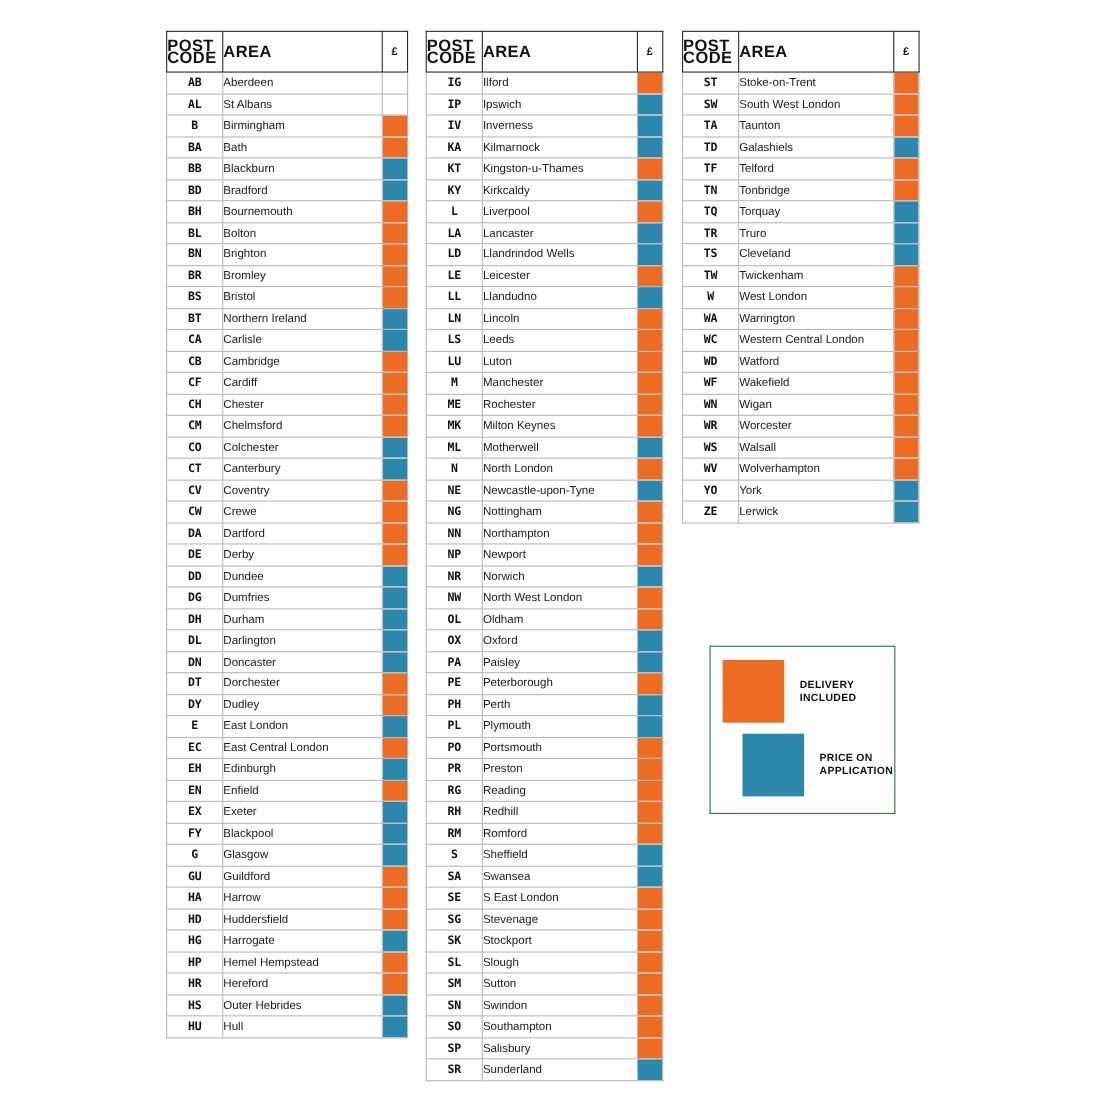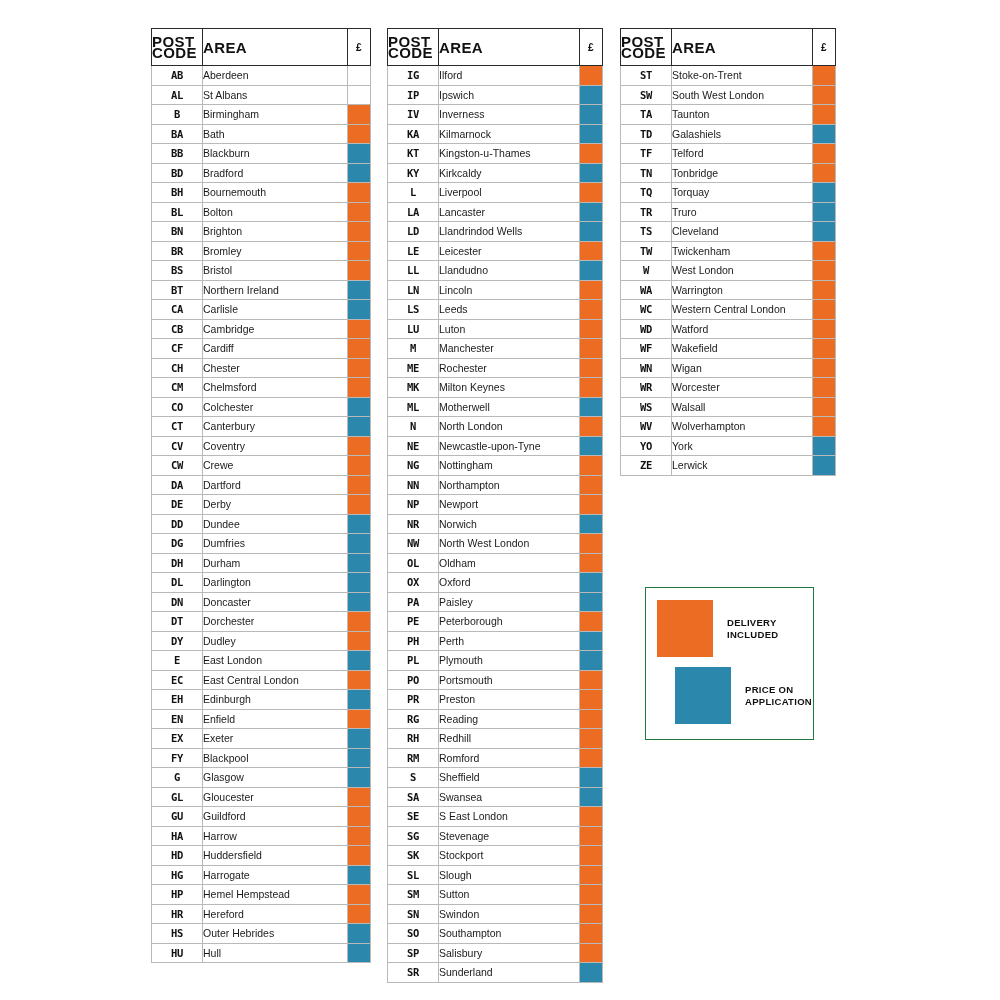--- a/index.html
+++ b/index.html
@@ -391,27 +391,20 @@
             <td class="area">Blackpool</td>
             <td class="swatch">
               <div class="sw-blue"></div>
             </td>
           </tr>
           <tr>
             <td class="code">G</td>
             <td class="area">Glasgow</td>
             <td class="swatch">
               <div class="sw-blue"></div>
-            </td>
-          </tr>
-          <tr>
-            <td class="code">GL</td>
-            <td class="area">Gloucester</td>
-            <td class="swatch">
-              <div class="sw-orange"></div>
             </td>
           </tr>
           <tr>
             <td class="code">GU</td>
             <td class="area">Guildford</td>
             <td class="swatch">
               <div class="sw-orange"></div>
             </td>
           </tr>
           <tr>

